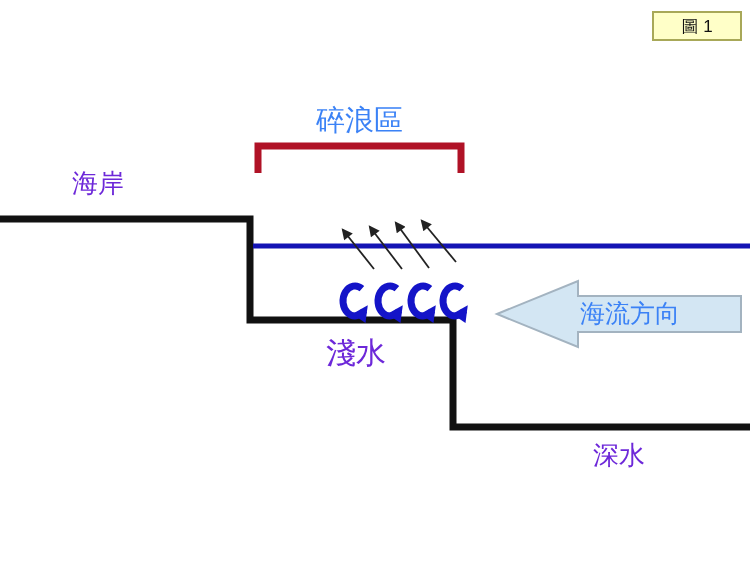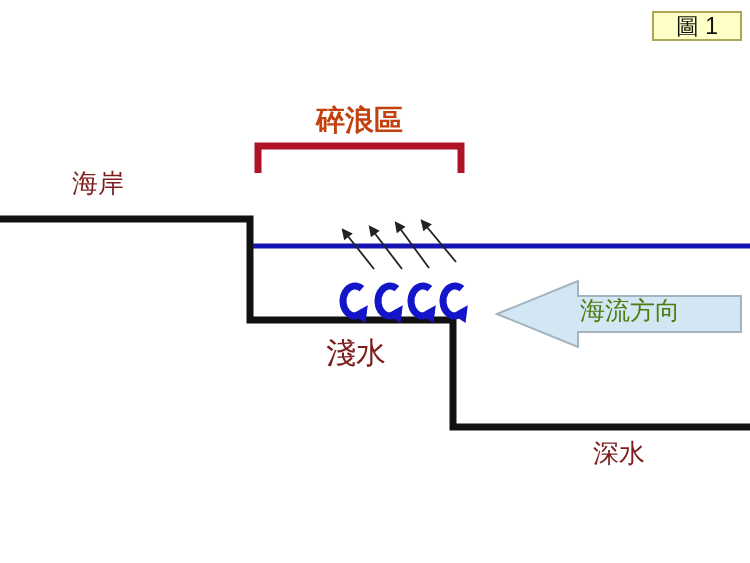--- a/index.html
+++ b/index.html
@@ -16,42 +16,42 @@
     overflow: hidden;
   }
   .diagram-svg {
     position: absolute;
     left: 0; top: 0;
     z-index: 1;
   }
   .label {
     position: absolute;
     z-index: 2;
-    color: #7f1d1d;
+    color: #6d28d9;
     line-height: 1.05;
     white-space: nowrap;
   }
   .coast-label    { left: 72px;  top: 170px; font-size: 26px; }
   .breaker-label  { left: 258px; top: 105px; width: 203px; text-align: center;
-                    font-size: 29px; font-weight: bold; color: #c2410c; }
+                    font-size: 29px; font-weight: normal; color: #3b82f6; }
   .whitecaps-note { left: 444px; top: 204px; font-size: 23px; }
   .shallow-label  { left: 326px; top: 337px; font-size: 30px; }
-  .deep-label     { left: 593px; top: 442px; font-size: 26px; font-family: Liberation Mono, monospace; }
-  .current-label  { left: 580px; top: 300px; font-size: 25px; color: #4d7c0f; font-family: Liberation Mono, monospace; }
+  .deep-label     { left: 593px; top: 442px; font-size: 26px; }
+  .current-label  { left: 580px; top: 300px; font-size: 25px; color: #3b82f6; }
   .figure-badge {
     position: absolute;
     z-index: 2;
     left: 652px; top: 11px;
     width: 86px; height: 26px;
     background: #ffffc8;
     border: 2px solid #a8a858;
     display: flex;
     align-items: center;
     justify-content: center;
-    font-size: 23px;
+    font-size: 17px;
     color: #111111;
   }
 </style>
 </head>
 <body>
 
 <div class="canvas">
 
   <svg class="diagram-svg" width="750" height="563" viewBox="0 0 750 563">
     <defs>

